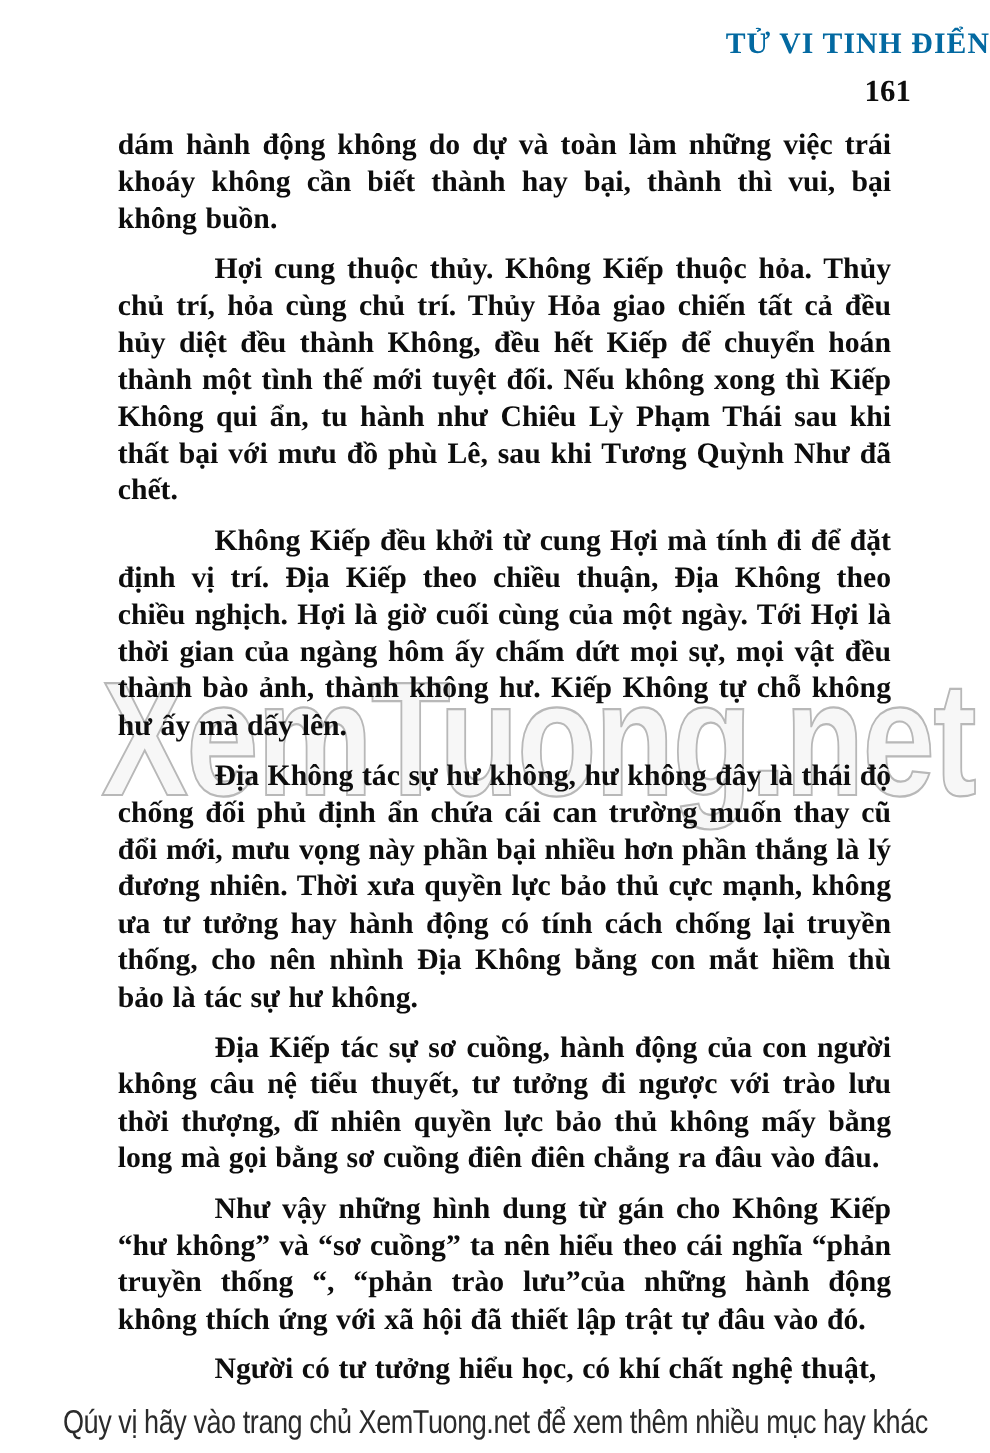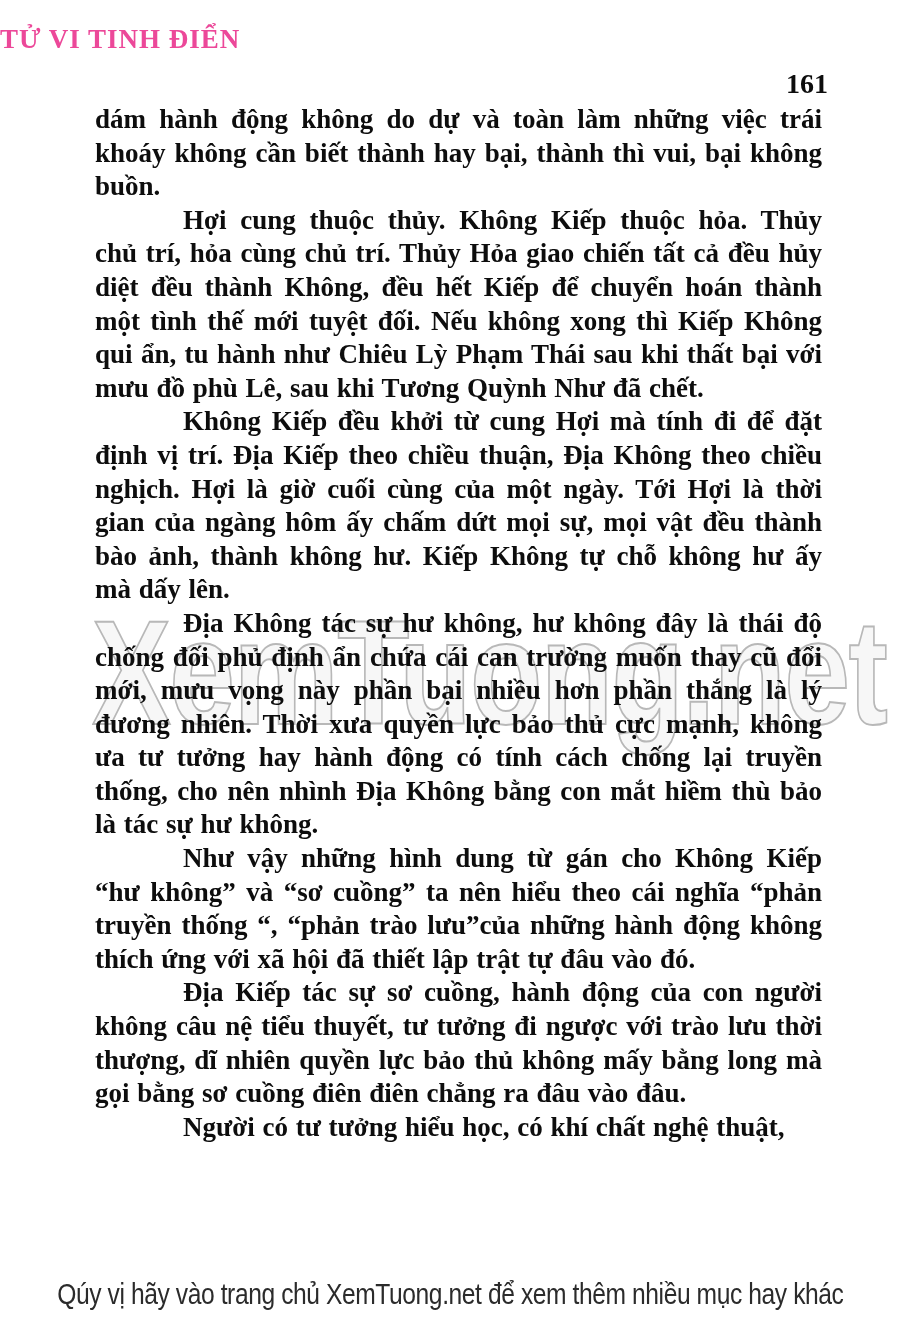--- a/index.html
+++ b/index.html
@@ -16,44 +16,44 @@
     position: absolute;
     top: 24px;
     left: 0;
     width: 900px;
     height: 40px;
   }
   .page-title {
     position: absolute;
     left: 0;
     width: 900px;
-    text-align: left;
+    text-align: right;
     font-size: 27px;
     font-weight: bold;
     letter-spacing: 1px;
-    color: #ec4899;
+    color: #0369a1;
   }
   .page-number {
     position: absolute;
     right: 72px;
     top: 0;
     font-size: 28px;
     font-weight: bold;
     color: #0d0d0d;
     margin-top: 44px;
   }
   .body-text {
     position: absolute;
     top: 103px;
     left: 95px;
     width: 727px;
     z-index: 2;
   }
   .para {
-    margin: 0;
+    margin: 12px;
     font-size: 27px;
     font-weight: bold;
     line-height: 33.6px;
     text-align: justify;
     color: #0d0d0d;
     word-spacing: 1px;
   }
   .para.indent { text-indent: 88px; }
   .watermark {
     position: absolute;
@@ -100,20 +100,20 @@
   <div class="page-number">161</div>
 </div>
 
 <div class="watermark">XemTuong.net</div>
 
 <div class="body-text">
     <p class="para">dám hành động không do dự và toàn làm những việc trái khoáy không cần biết thành hay bại, thành thì vui, bại không buồn.</p>
     <p class="para indent">Hợi cung thuộc thủy. Không Kiếp thuộc hỏa. Thủy chủ trí, hỏa cùng chủ trí. Thủy Hỏa giao chiến tất cả đều hủy diệt đều thành Không, đều hết Kiếp để chuyển hoán thành một tình thế mới tuyệt đối. Nếu không xong thì Kiếp Không qui ẩn, tu hành như Chiêu Lỳ Phạm Thái sau khi thất bại với mưu đồ phù Lê, sau khi Tương Quỳnh Như đã chết.</p>
     <p class="para indent">Không Kiếp đều khởi từ cung Hợi mà tính đi để đặt định vị trí. Địa Kiếp theo chiều thuận, Địa Không theo chiều nghịch. Hợi là giờ cuối cùng của một ngày. Tới Hợi là thời gian của ngàng hôm ấy chấm dứt mọi sự, mọi vật đều thành bào ảnh, thành không hư. Kiếp Không tự chỗ không hư ấy mà dấy lên.</p>
     <p class="para indent">Địa Không tác sự hư không, hư không đây là thái độ chống đối phủ định ẩn chứa cái can trường muốn thay cũ đổi mới, mưu vọng này phần bại nhiều hơn phần thắng là lý đương nhiên. Thời xưa quyền lực bảo thủ cực mạnh, không ưa tư tưởng hay hành động có tính cách chống lại truyền thống, cho nên nhình Địa Không bằng con mắt hiềm thù bảo là tác sự hư không.</p>
+    <p class="para indent">Địa Kiếp tác sự sơ cuồng, hành động của con người không câu nệ tiểu thuyết, tư tưởng đi ngược với trào lưu thời thượng, dĩ nhiên quyền lực bảo thủ không mấy bằng long mà gọi bằng sơ cuồng điên điên chẳng ra đâu vào đâu.</p>
     <p class="para indent">Như vậy những hình dung từ gán cho Không Kiếp “hư không” và “sơ cuồng” ta nên hiểu theo cái nghĩa “phản truyền thống “, “phản trào lưu”của những hành động không thích ứng với xã hội đã thiết lập trật tự đâu vào đó.</p>
-    <p class="para indent">Địa Kiếp tác sự sơ cuồng, hành động của con người không câu nệ tiểu thuyết, tư tưởng đi ngược với trào lưu thời thượng, dĩ nhiên quyền lực bảo thủ không mấy bằng long mà gọi bằng sơ cuồng điên điên chẳng ra đâu vào đâu.</p>
     <p class="para indent">Người có tư tưởng hiểu học, có khí chất nghệ thuật,</p>
   </div>
 
 <div class="page-footer">
   <span class="footer-text">Qúy vị hãy vào trang chủ XemTuong.net để xem thêm nhiều mục hay khác</span>
 </div>
 
 </body></html>

